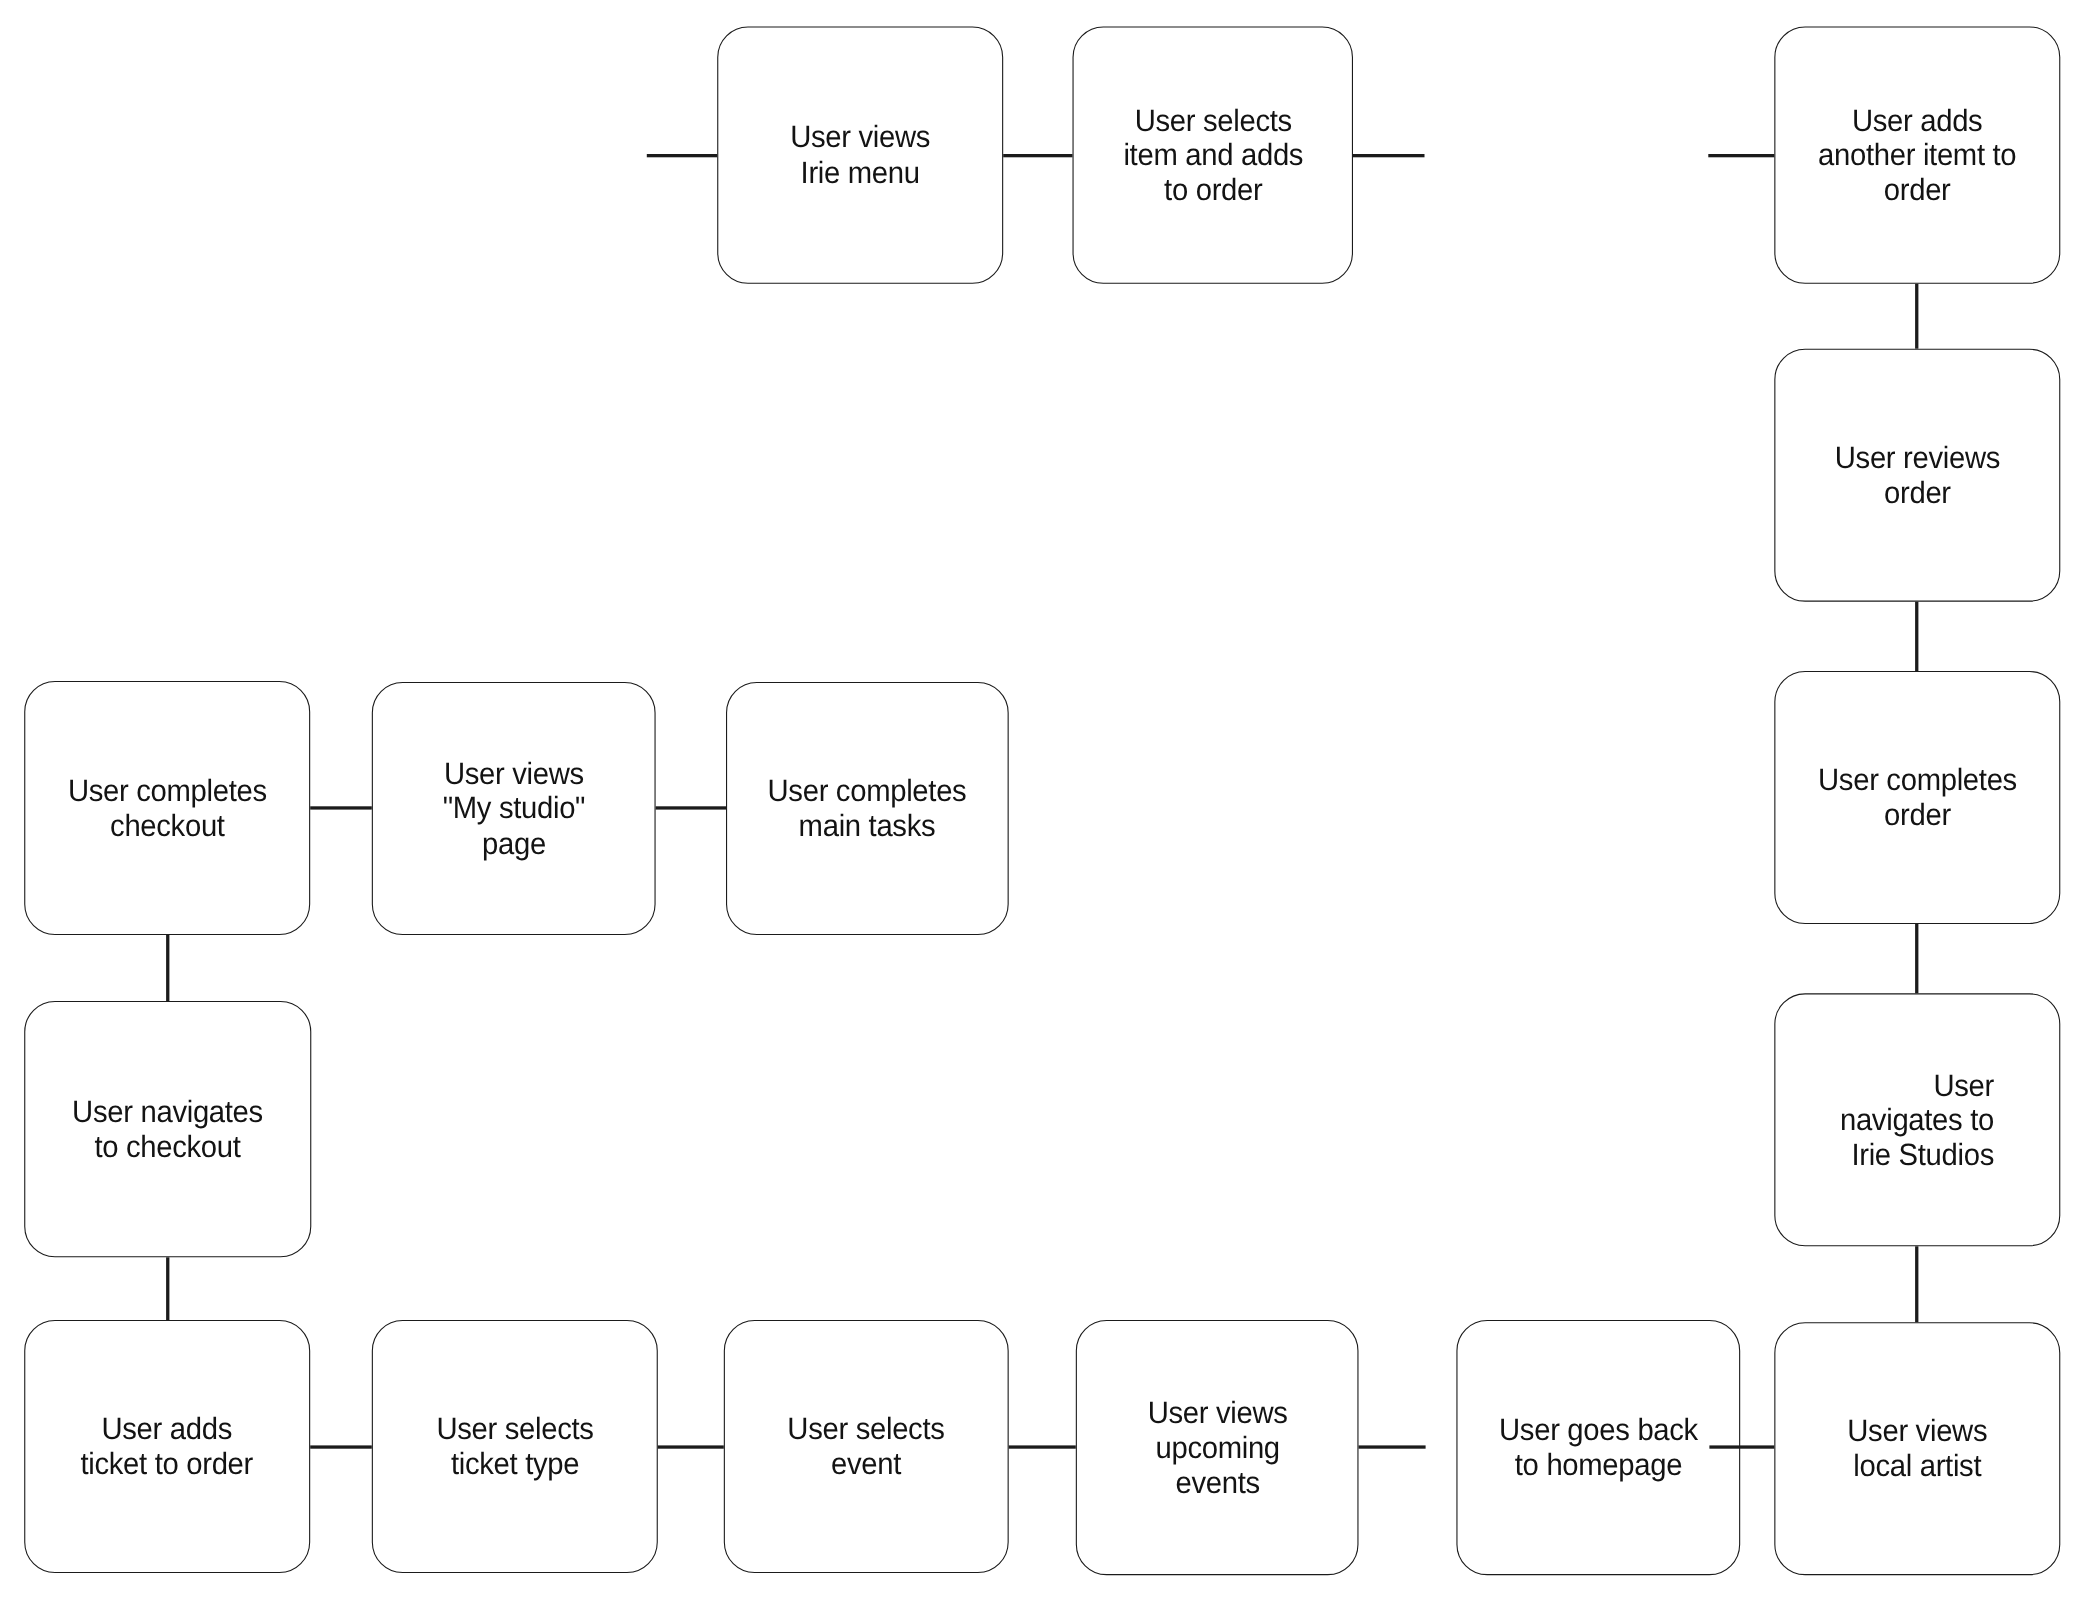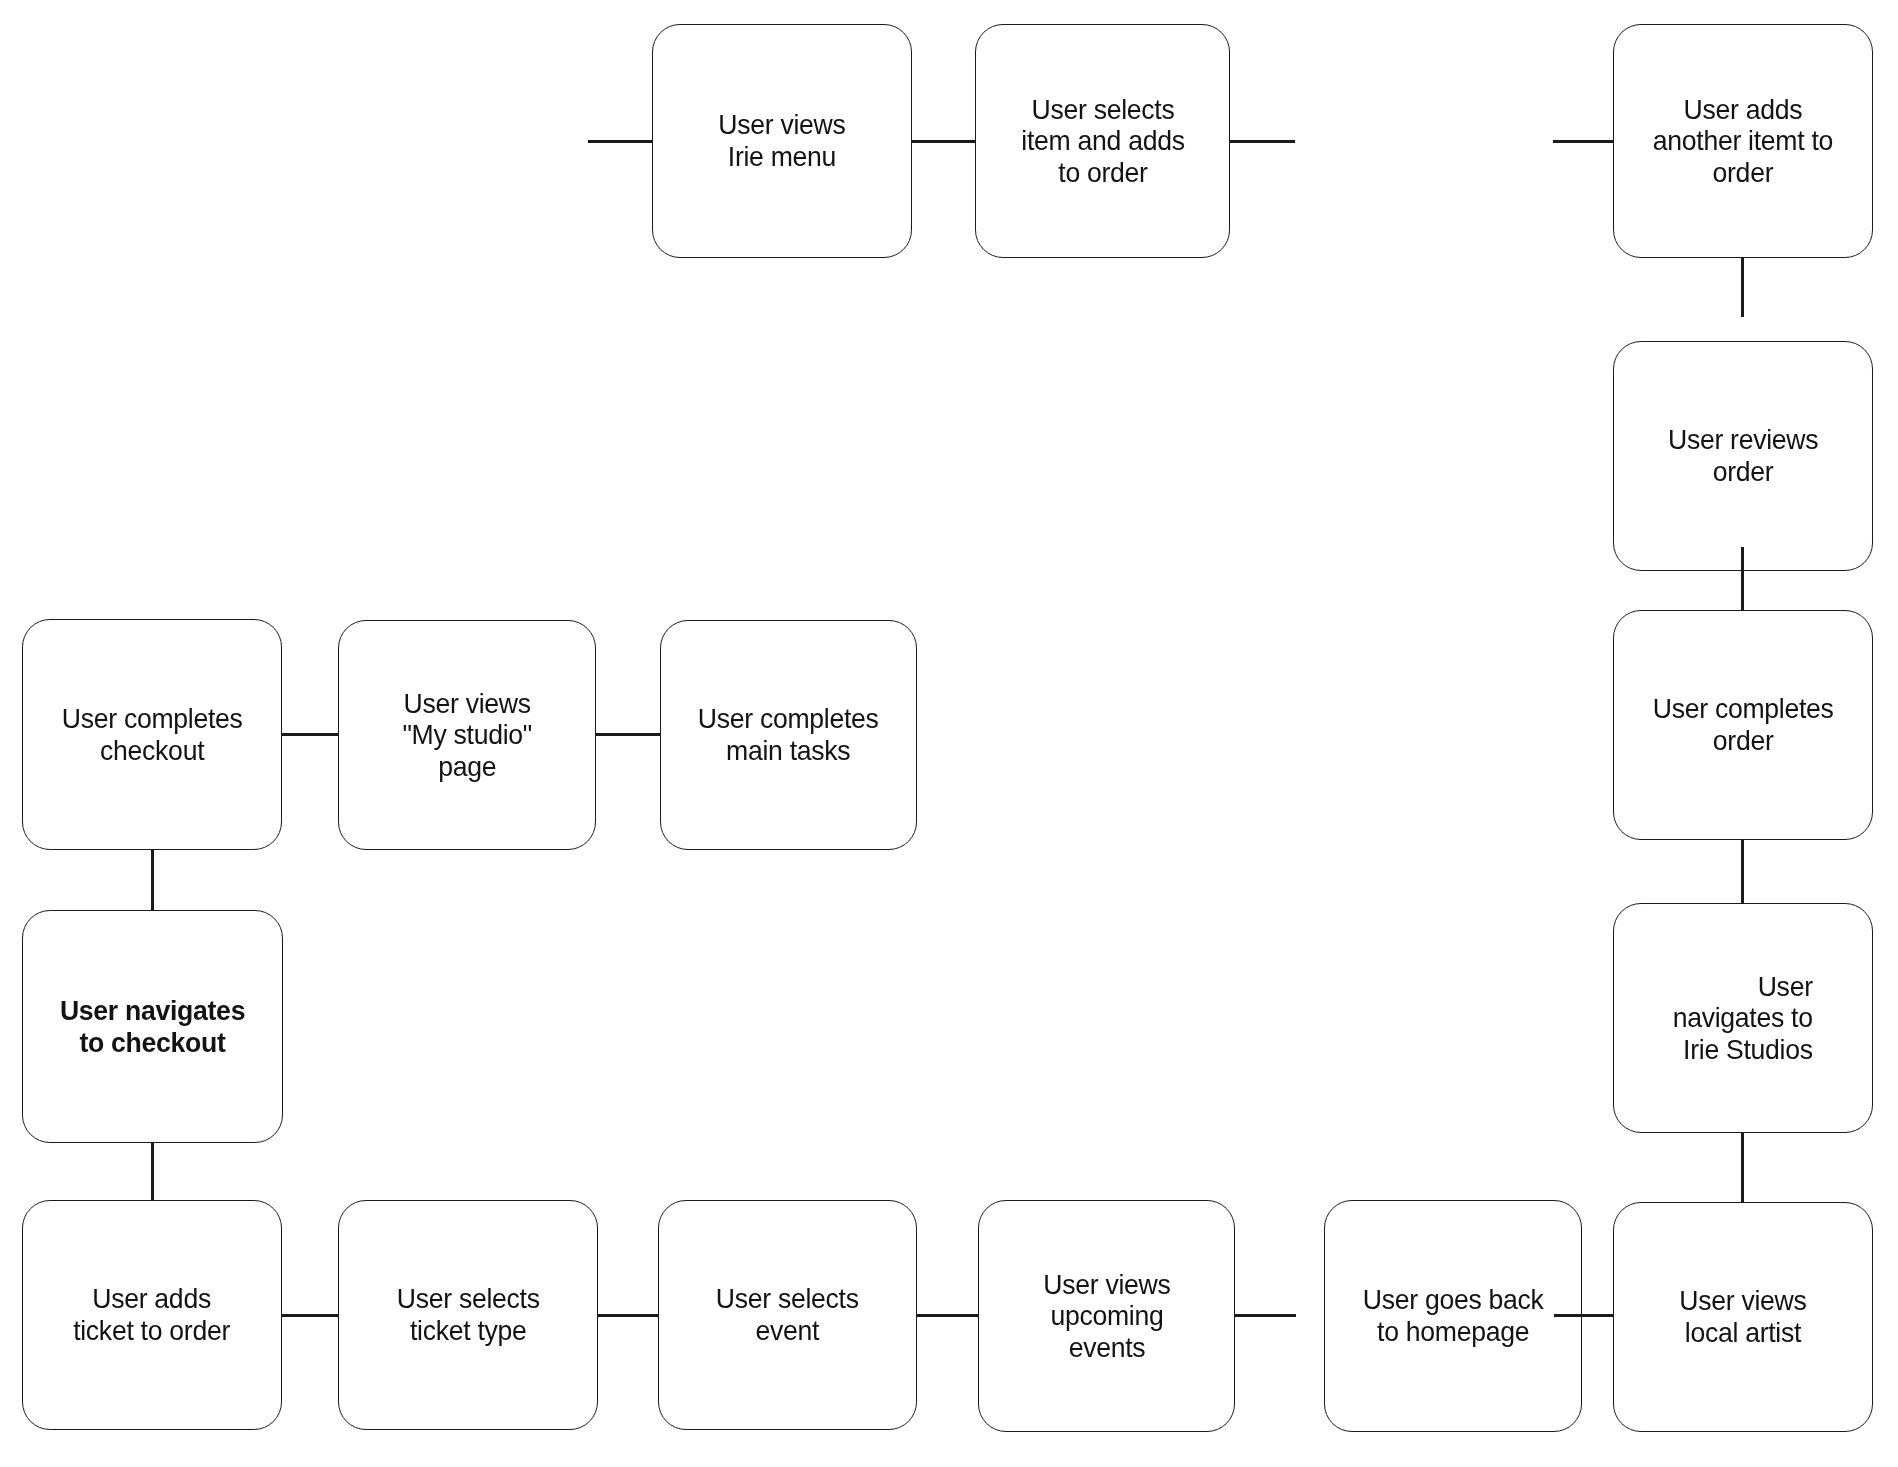--- a/index.html
+++ b/index.html
@@ -43,32 +43,32 @@
   .conn.h { height: 2.5px; }
   .conn.v { width: 2.5px; }
 
   
   #n-t1 { left: 328px;  top: 24px;  width: 260px; height: 234px; }
   #n-t2 { left: 652px;  top: 24px;  width: 260px; height: 234px; }
   #n-t3 { left: 975px;  top: 24px;  width: 255px; height: 234px; }
   #n-t4 { left: 1295px; top: 24px;  width: 258px; height: 234px; }
   #n-t5 { left: 1613px; top: 24px;  width: 260px; height: 234px; }
   
-  #n-r2 { left: 1613px; top: 317px;  width: 260px; height: 230px; margin-top: 24px; }
+  #n-r2 { left: 1613px; top: 317px;  width: 260px; height: 230px; }
   #n-r3 { left: 1613px; top: 610px;  width: 260px; height: 230px; }
   #n-r4 { left: 1613px; top: 903px;  width: 260px; height: 230px; text-align: right; }
   #n-r5 { left: 1613px; top: 1202px; width: 260px; height: 230px; }
   
   #n-b1 { left: 22px;   top: 1200px; width: 260px; height: 230px; }
   #n-b2 { left: 338px;  top: 1200px; width: 260px; height: 230px; }
   #n-b3 { left: 658px;  top: 1200px; width: 259px; height: 230px; }
   #n-b4 { left: 978px;  top: 1200px; width: 257px; height: 232px; }
   #n-b5 { left: 1296px; top: 1200px; width: 258px; height: 232px; margin-left: 28px; }
   
-  #n-lnav { left: 22px; top: 910px;  width: 261px; height: 233px; font-weight: bold; }
+  #n-lnav { left: 22px; top: 910px;  width: 261px; height: 233px; }
   #n-lmid { left: 22px; top: 619px;  width: 260px; height: 231px; }
   
   #n-m2 { left: 338px;  top: 620px;  width: 258px; height: 230px; }
   #n-m3 { left: 660px;  top: 620px;  width: 257px; height: 230px; }
 
   
   #c-h1 { left: 588px;  top: 140px; width: 64px; }
   #c-h2 { left: 912px;  top: 140px; width: 63px; }
   #c-h3 { left: 1230px; top: 140px; width: 65px; }
   #c-h4 { left: 1553px; top: 140px; width: 60px; }

